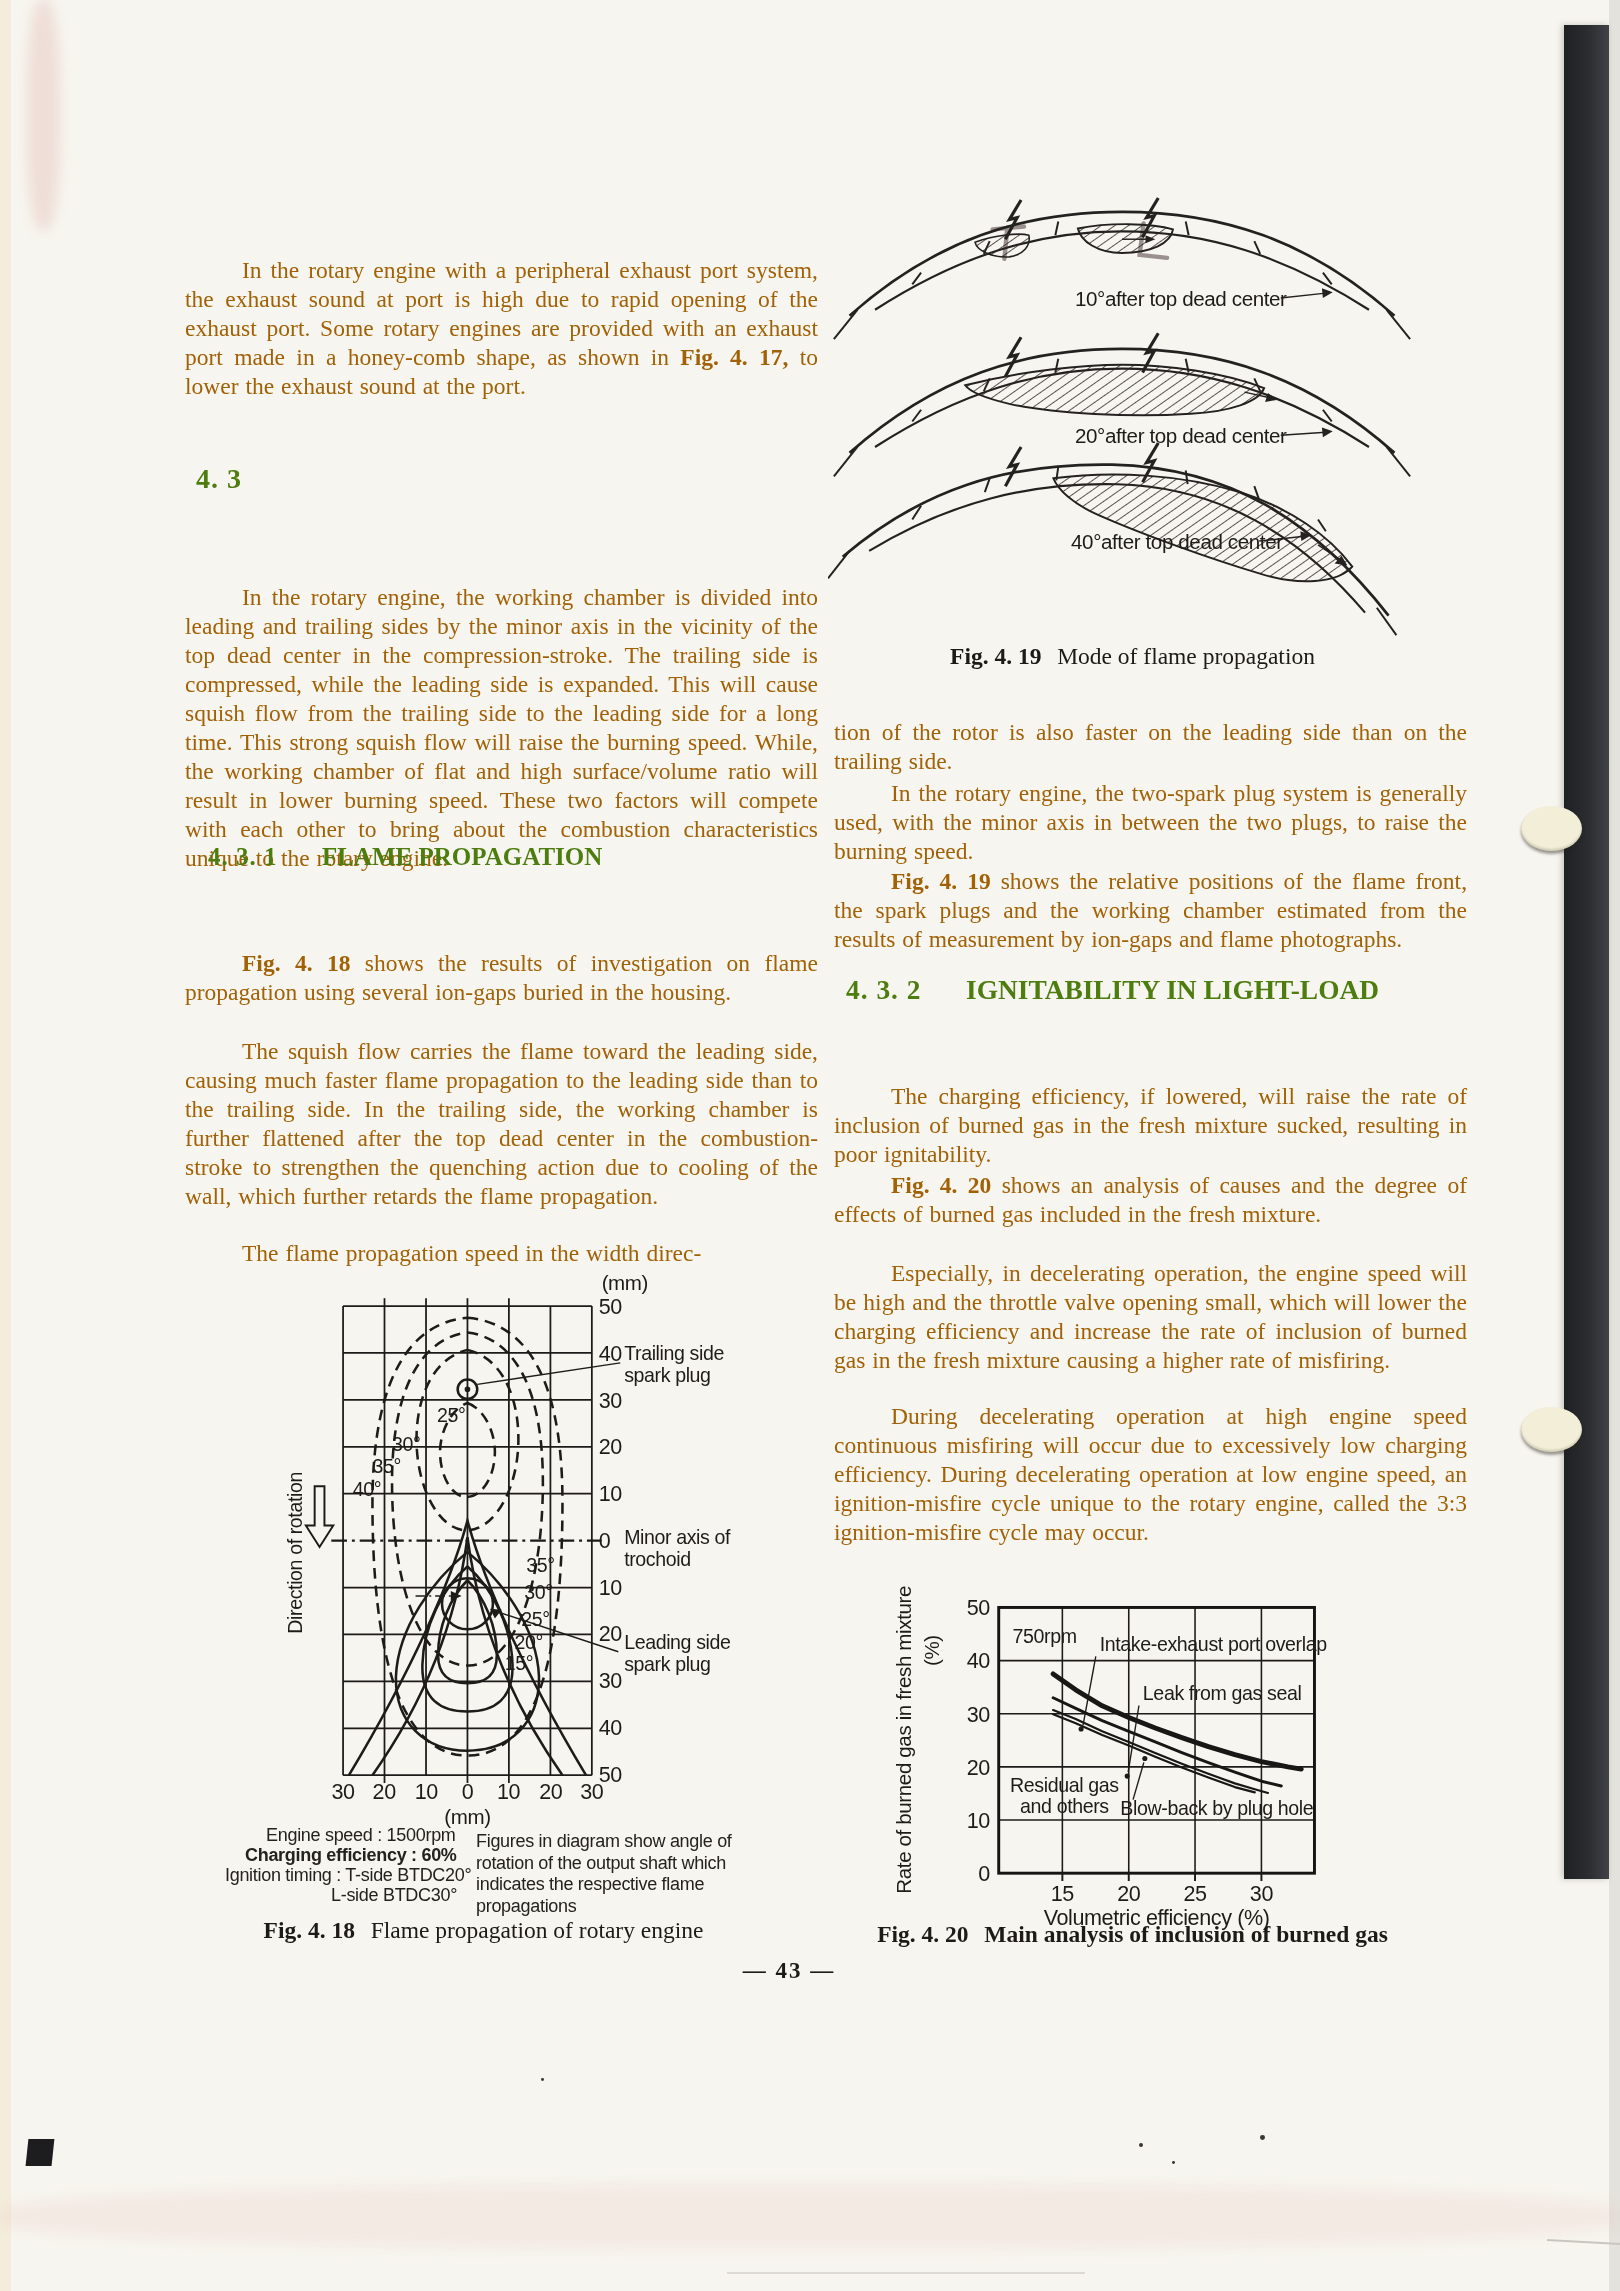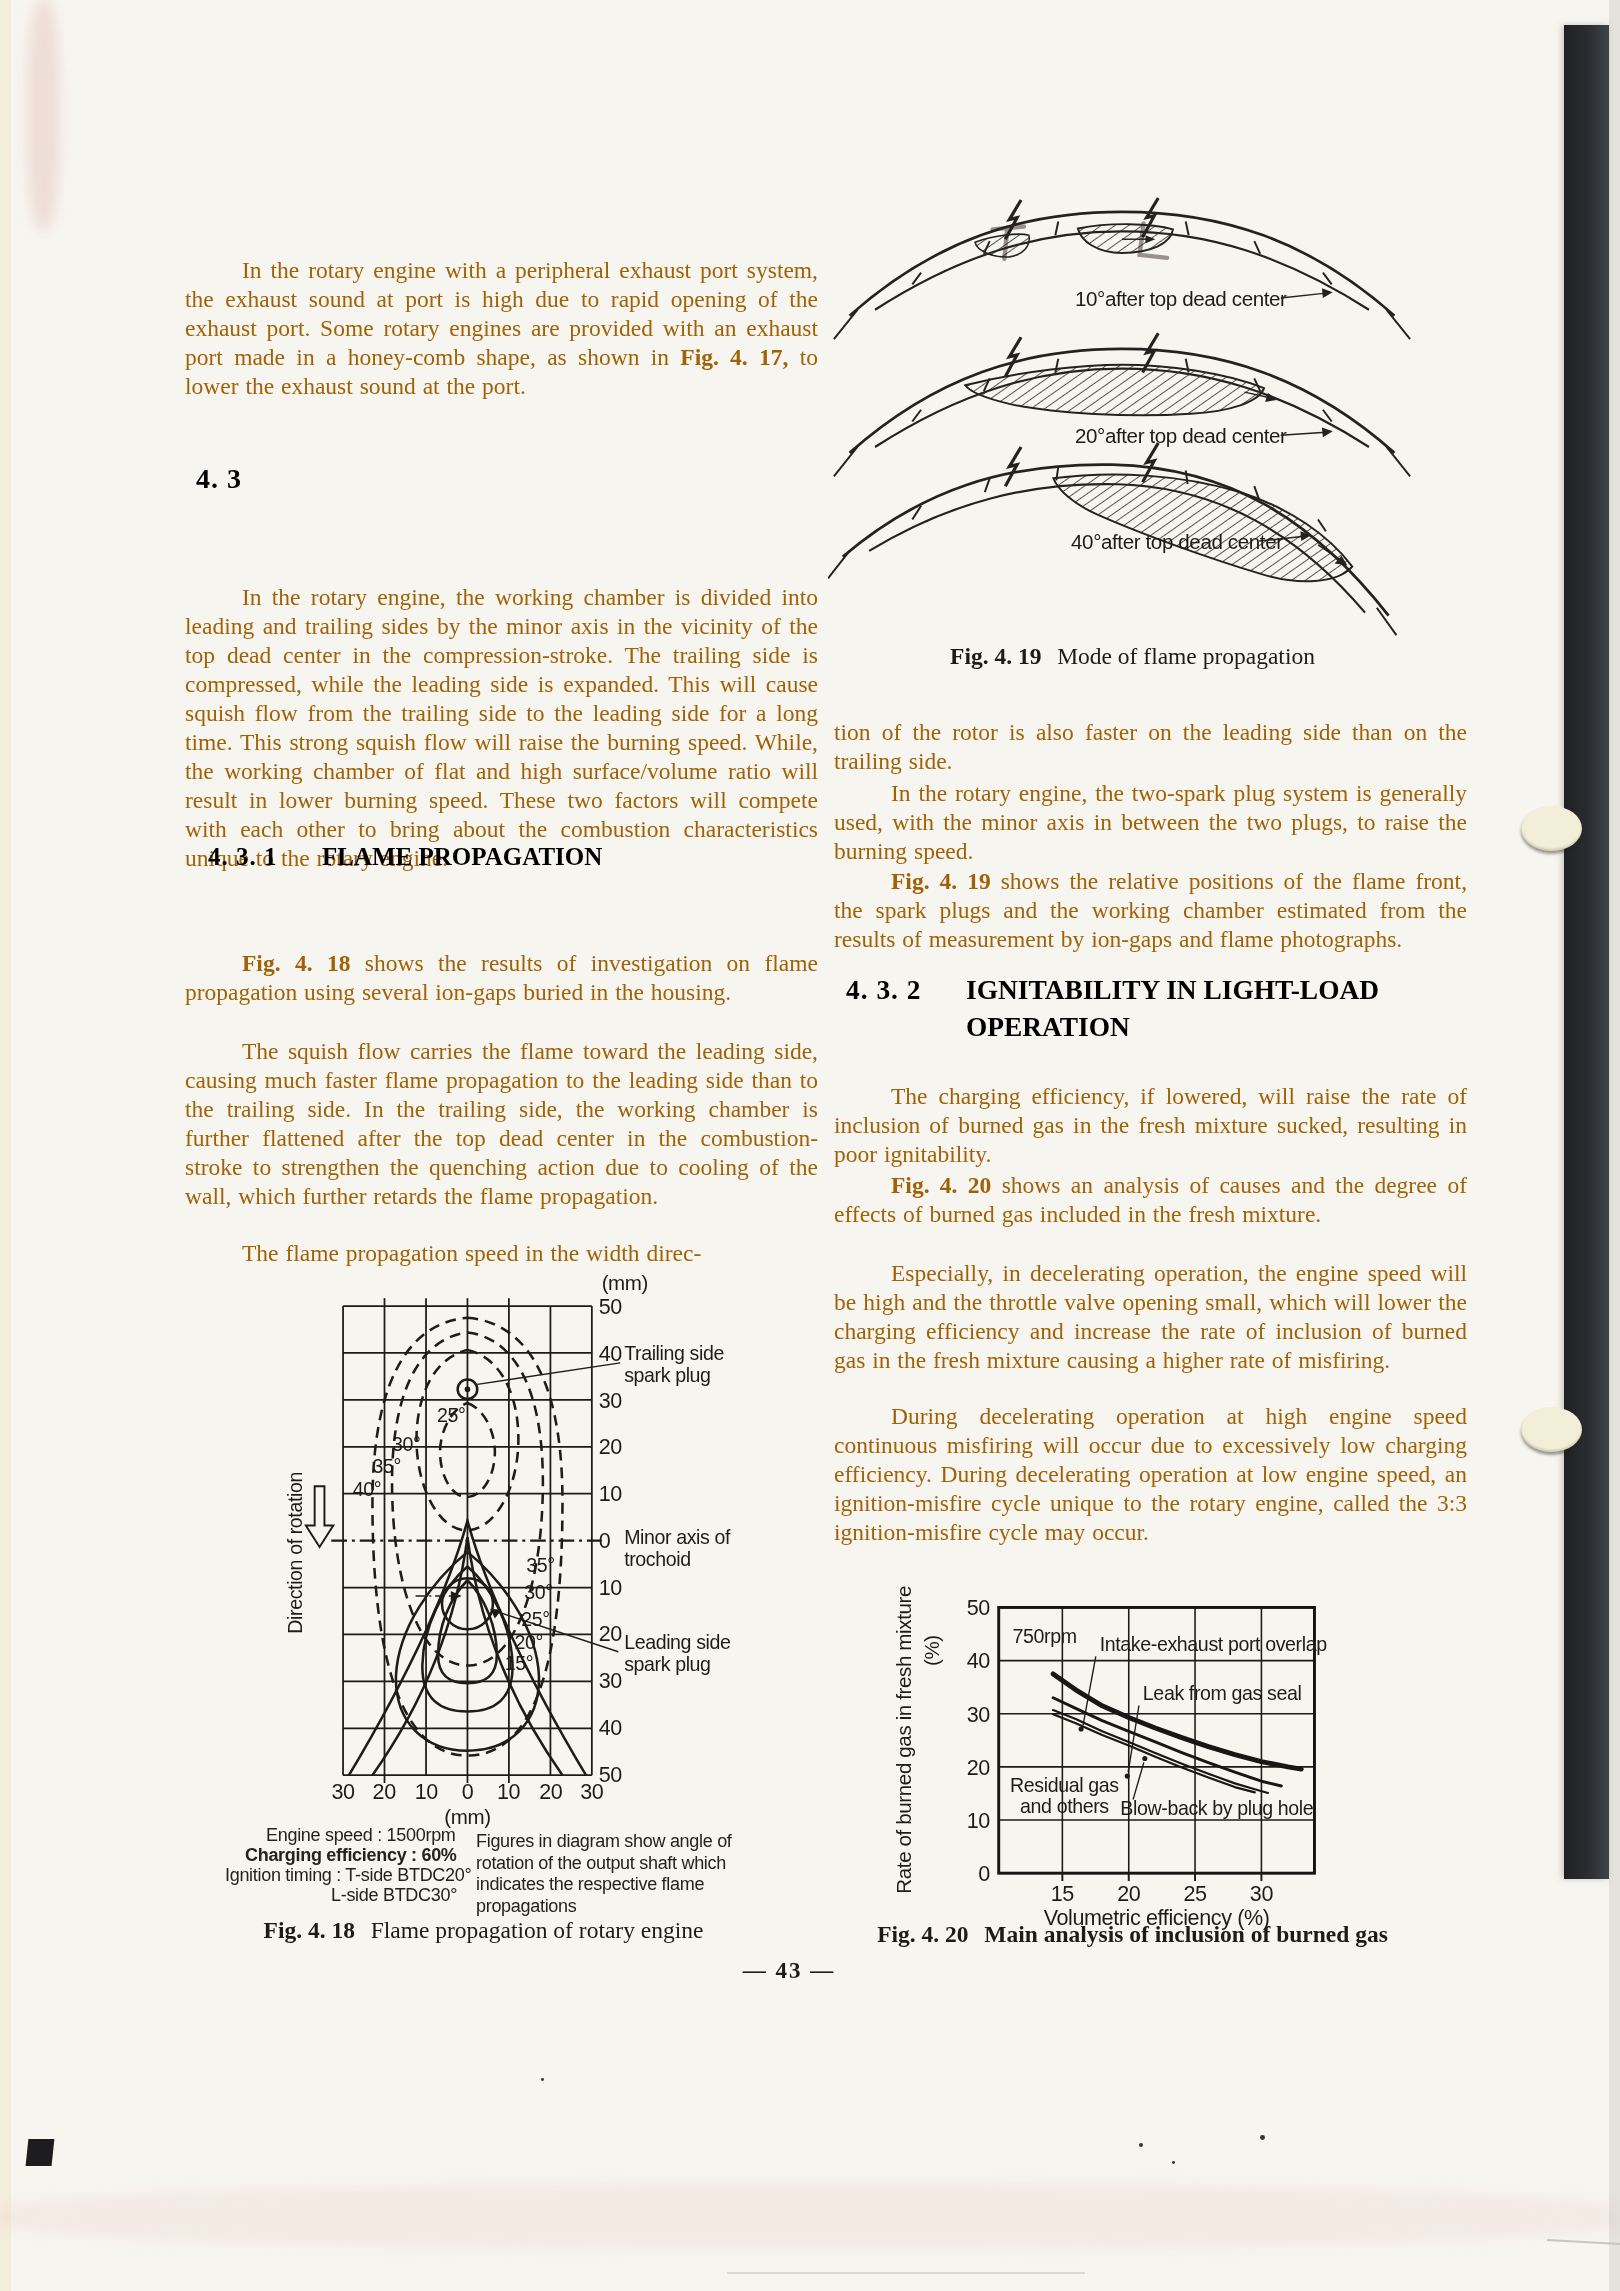--- a/index.html
+++ b/index.html
@@ -11,21 +11,21 @@
   }
   .abs{position:absolute;}
   
   .body-text{
     font-size:23.5px;line-height:29px;text-align:justify;margin:18px;
     color:#a16207; word-spacing:1px;
   }
   .indent{text-indent:57px;}
   .lead-bold{font-weight:bold;}
   
-  .heading{display:flex;font-weight:bold;font-size:28px;line-height:39px;color:#000000;}
+  .heading{display:flex;font-weight:bold;font-size:28px;line-height:39px;color:#4d7c0f;}
   .heading .hnum{flex:0 0 auto;letter-spacing:1px;}
   
   .caption{font-size:23.5px;text-align:center;color:#1d1b18;}
   .caption .capnum{font-weight:bold;margin-right:15.7px;}
   
   .notes{font-family:"Liberation Sans", sans-serif;font-size:18px;line-height:20px;
     color:#24221f;letter-spacing:-0.3px;}
   .notes div{white-space:nowrap;}
   
   svg text{font-family:"Liberation Sans", sans-serif;fill:#1e1c19;letter-spacing:-0.4px;}
@@ -280,21 +280,20 @@
 </div>
 
 <p class="abs body-text" style="left:816px;top:700px;width:633px;">tion of the rotor is also faster on the leading side than on the trailing side.</p>
 <p class="abs body-text indent" style="left:816px;top:761px;width:633px;">In the rotary engine, the two-spark plug system is generally used, with the minor axis in between the two plugs, to raise the burning speed.</p>
 <p class="abs body-text indent" style="left:816px;top:849px;width:633px;"><span class="lead-bold">Fig. 4. 19</span><span> shows the relative positions of the flame front, the spark plugs and the working chamber estimated from the results of measurement by ion-gaps and flame photographs.</span></p>
 
 <div class="abs heading" style="left:846px;top:972px;font-size:27.4px;line-height:37px;">
   <div class="hnum" style="width:120px;">4. 3. 2</div>
   <div>
     <div>IGNITABILITY IN LIGHT-LOAD</div>
-    <div>OPERATION</div>
   </div>
 </div>
 
 <p class="abs body-text indent" style="left:816px;top:1064px;width:633px;">The charging efficiency, if lowered, will raise the rate of inclusion of burned gas in the fresh mixture sucked, resulting in poor ignitability.</p>
 <p class="abs body-text indent" style="left:816px;top:1153px;width:633px;"><span class="lead-bold">Fig. 4. 20</span><span> shows an analysis of causes and the degree of effects of burned gas included in the fresh mixture.</span></p>
 <p class="abs body-text indent" style="left:816px;top:1241px;width:633px;">Especially, in decelerating operation, the engine speed will be high and the throttle valve opening small, which will lower the charging efficiency and increase the rate of inclusion of burned gas in the fresh mixture causing a higher rate of misfiring.</p>
 <p class="abs body-text indent" style="left:816px;top:1384px;width:633px;">During decelerating operation at high engine speed continuous misfiring will occur due to excessively low charging efficiency. During decelerating operation at low engine speed, an ignition-misfire cycle unique to the rotary engine, called the 3:3 ignition-misfire cycle may occur.</p>
 
 <svg id="fig420-svg" class="abs" style="left:882px;top:1580px;" width="559" height="353" viewBox="0 0 570 360">
   <g id="f420-grid" stroke="#1c1b19" stroke-width="1.6" fill="none">

